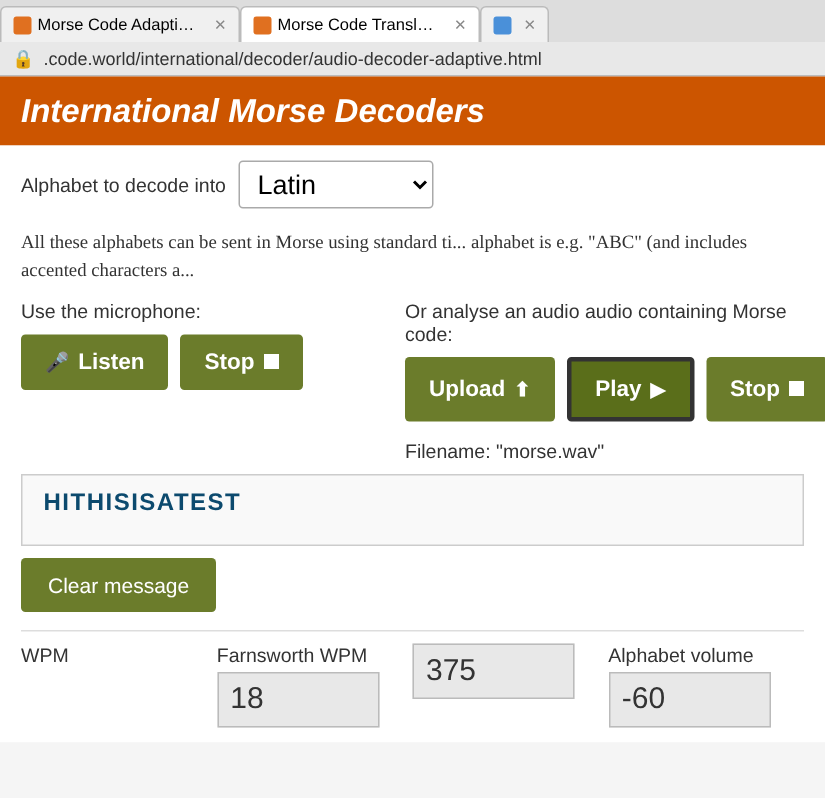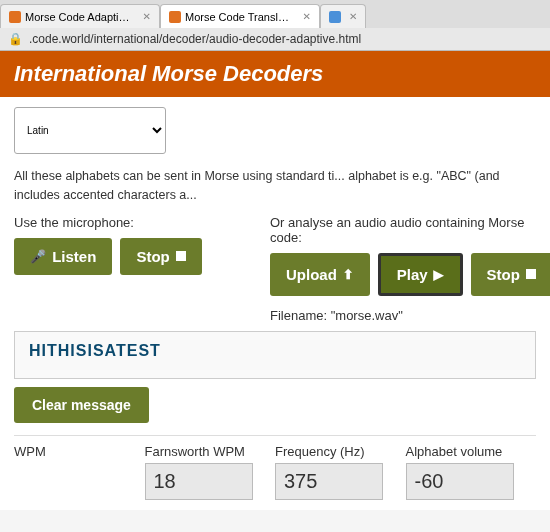--- a/index.html
+++ b/index.html
@@ -90,25 +90,25 @@
       align-items: center;
       gap: 8px;
       margin-bottom: 8px;
     }
     .alphabet-label {
       font-size: 13px;
       color: #333;
       white-space: nowrap;
     }
     .alphabet-select {
-      padding: 16px 8px;
+      padding: 4px 8px;
       border: 1px solid #aaa;
       border-radius: 3px;
-      font-size: 10px;
-      width: 152px;
+      font-size: 18px;
+      width: 130px;
       background: white;
       cursor: pointer;
     }
 
     .section-label {
       font-size: 13px;
       color: #333;
       margin-bottom: 8px;
       font-weight: normal;
     }
@@ -155,21 +155,21 @@
       color: #0c4a6e;
       letter-spacing: 1px;
     }
 
     .clear-btn {
       background: #6b7c2b;
       color: white;
       border: none;
       padding: 10px 18px;
       font-size: 14px;
-      font-weight: bold;
+      font-weight: normal;
       border-radius: 3px;
       cursor: pointer;
       margin-bottom: 12px;
     }
 
     .metrics-row {
       display: flex;
       gap: 0;
       border-top: 1px solid #ddd;
       padding-top: 8px;
@@ -229,32 +229,33 @@
 </div>
 
 <div class="page-header">
   <span>International Morse Decoders</span>
 </div>
 
 <div class="content">
 
   
   <div class="alphabet-row">
+    <span class="alphabet-label">Alphabet to decode into</span>
     <select class="alphabet-select">
       <option>Latin</option>
       <option>Cyrillic</option>
       <option>Greek</option>
       <option>Hebrew</option>
       <option>Arabic</option>
       <option>Japanese</option>
     </select>
   </div>
 
   
-  <div style="font-size:12.5px; color:#333; line-height:1.5; margin-bottom:10px; margin-top:13px;">
+  <div style="font-size:12.5px; color:#333; line-height:1.5; margin-bottom:10px; margin-top:13px;font-family:Liberation Serif, serif;">
     <span>All these alphabets can be sent in Morse using standard ti... alphabet is e.g. "ABC" (and includes accented characters a...</span>
   </div>
 
   
   <div style="display:flex; gap:36px; margin-top:4px;">
 
     <div style="min-width:220px;">
       <div class="section-label">Use the microphone:</div>
       <div class="btn-row">
         <button class="btn btn-olive">
@@ -305,21 +306,20 @@
     <div class="metric-col">
       <div class="metric-label">WPM</div>
     </div>
 
     <div class="metric-col">
       <div class="metric-label">Farnsworth WPM</div>
       <div class="metric-value">18</div>
     </div>
 
     <div class="metric-col">
-      <div class="metric-label">Frequency (Hz)</div>
       <div class="metric-value">375</div>
     </div>
 
     <div class="metric-col">
       <div class="metric-label">Alphabet volume</div>
       <div class="metric-value">-60</div>
     </div>
 
   </div>
 

